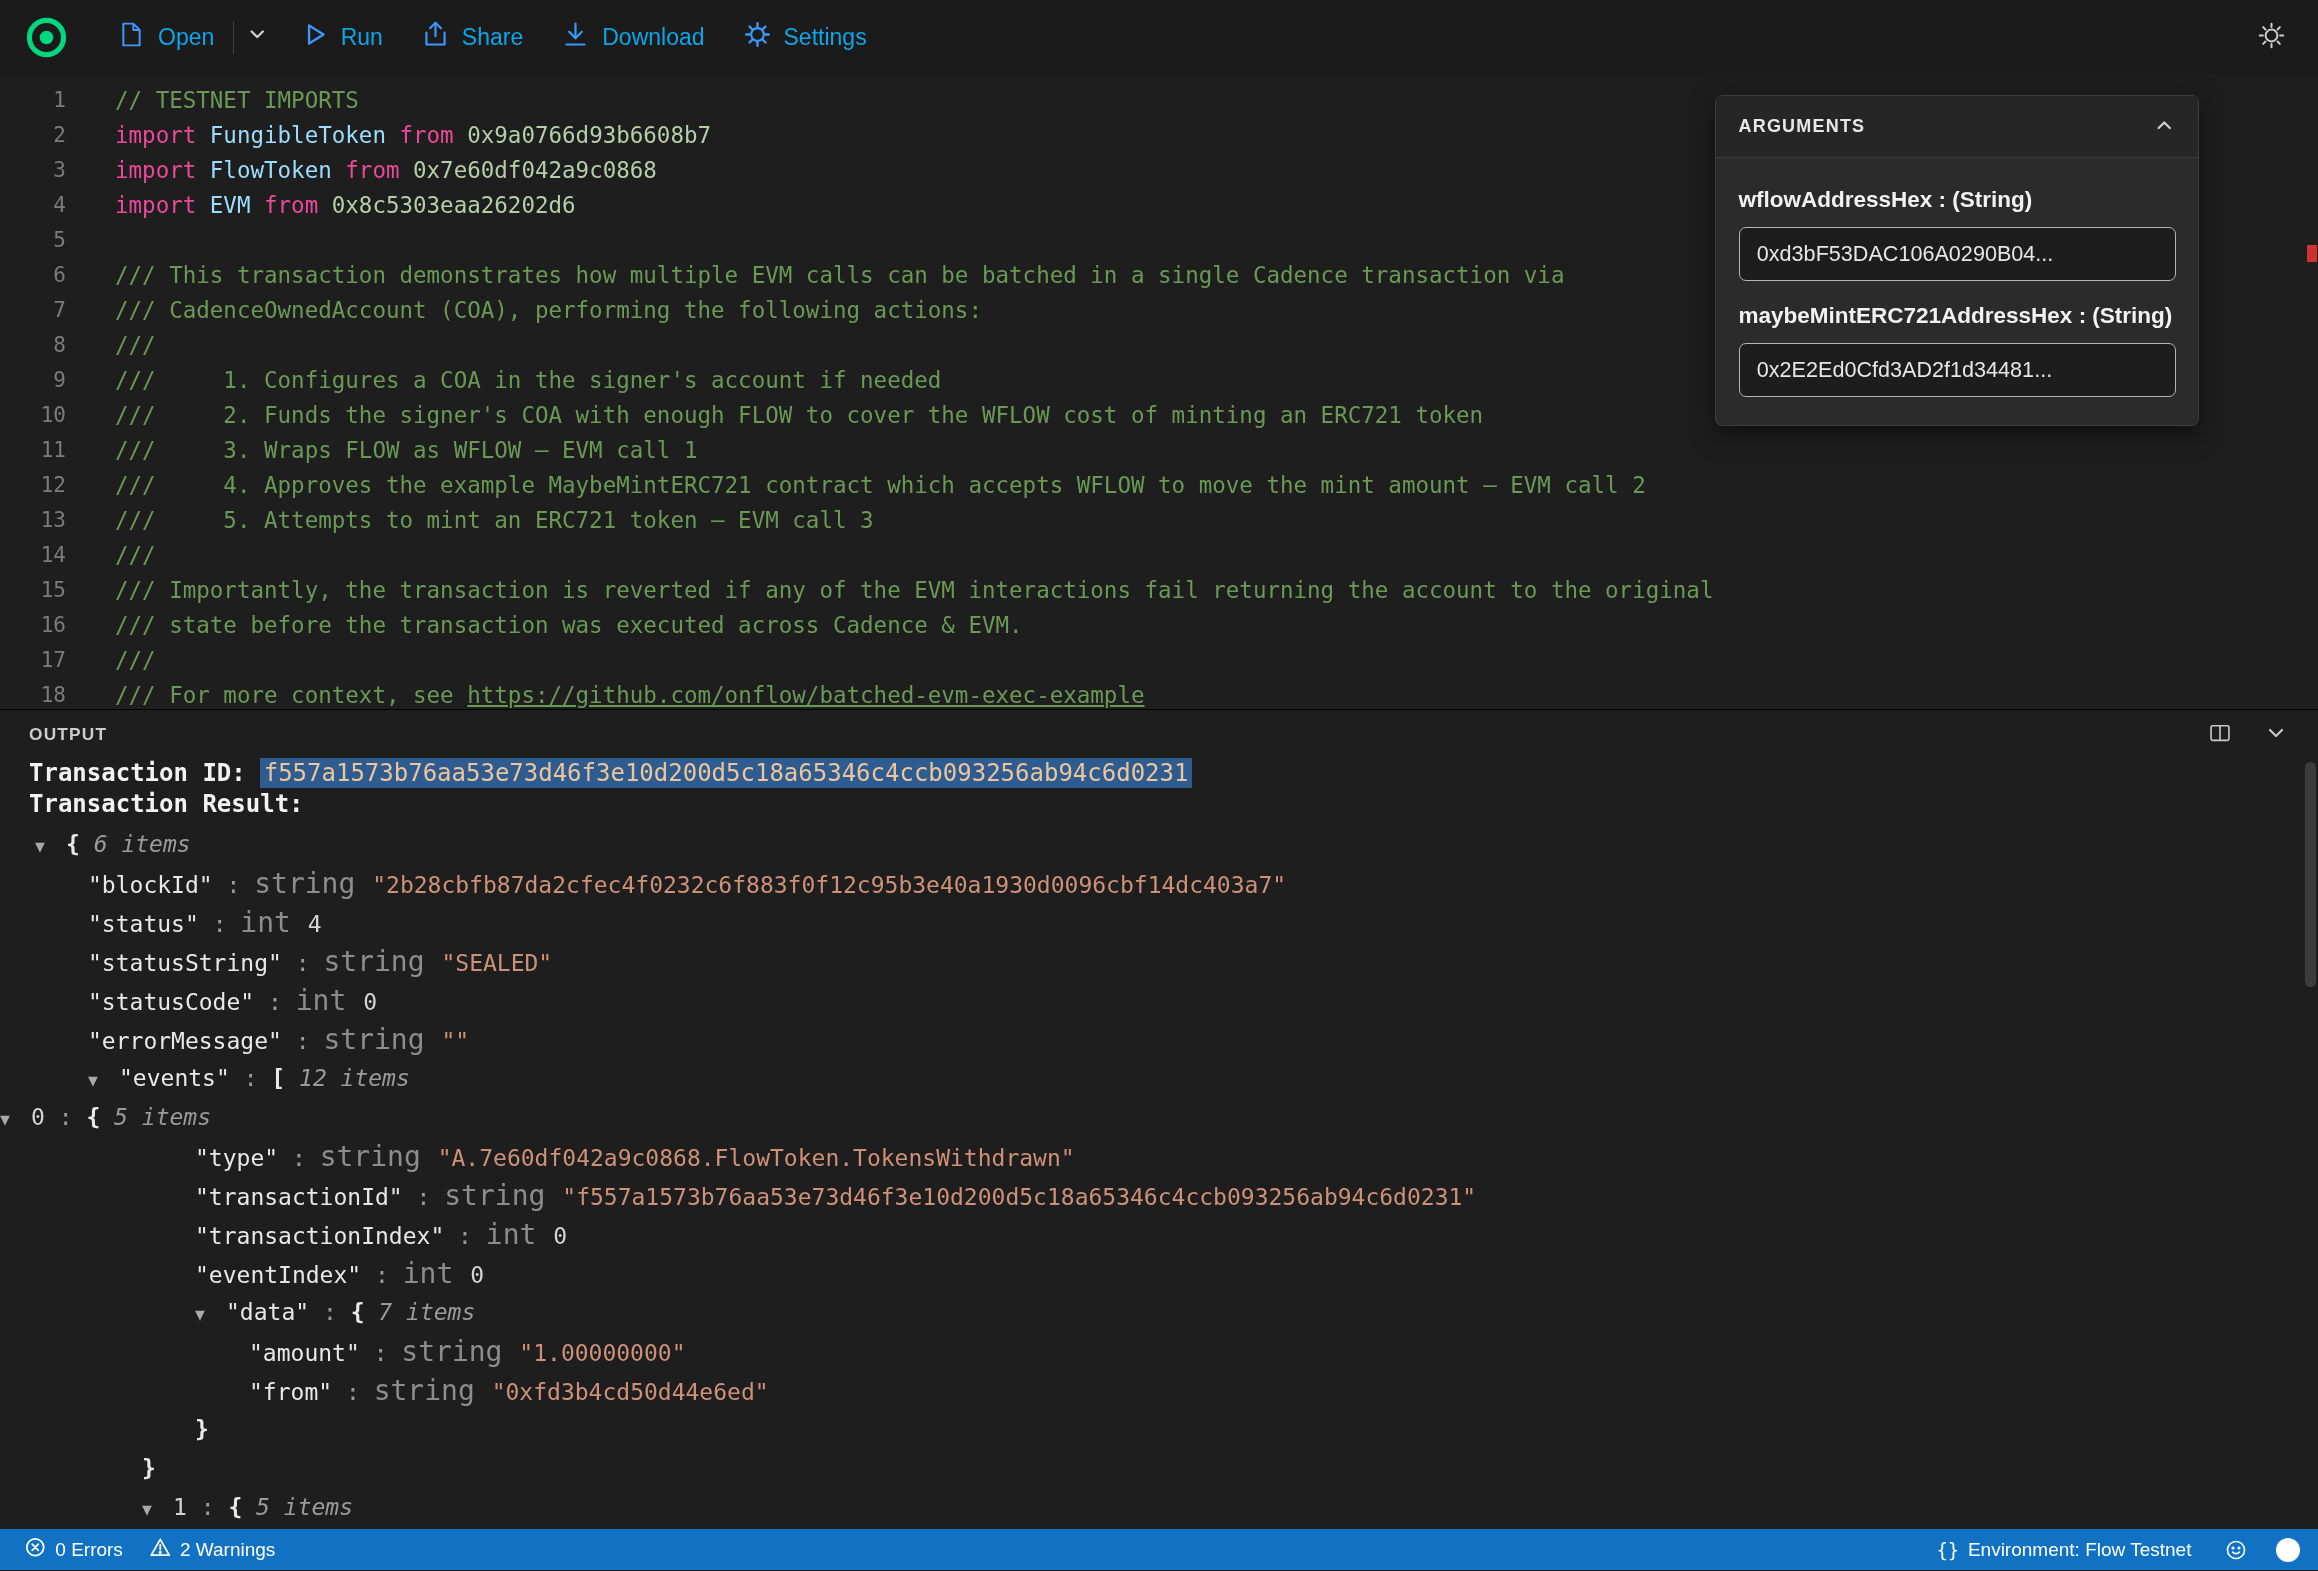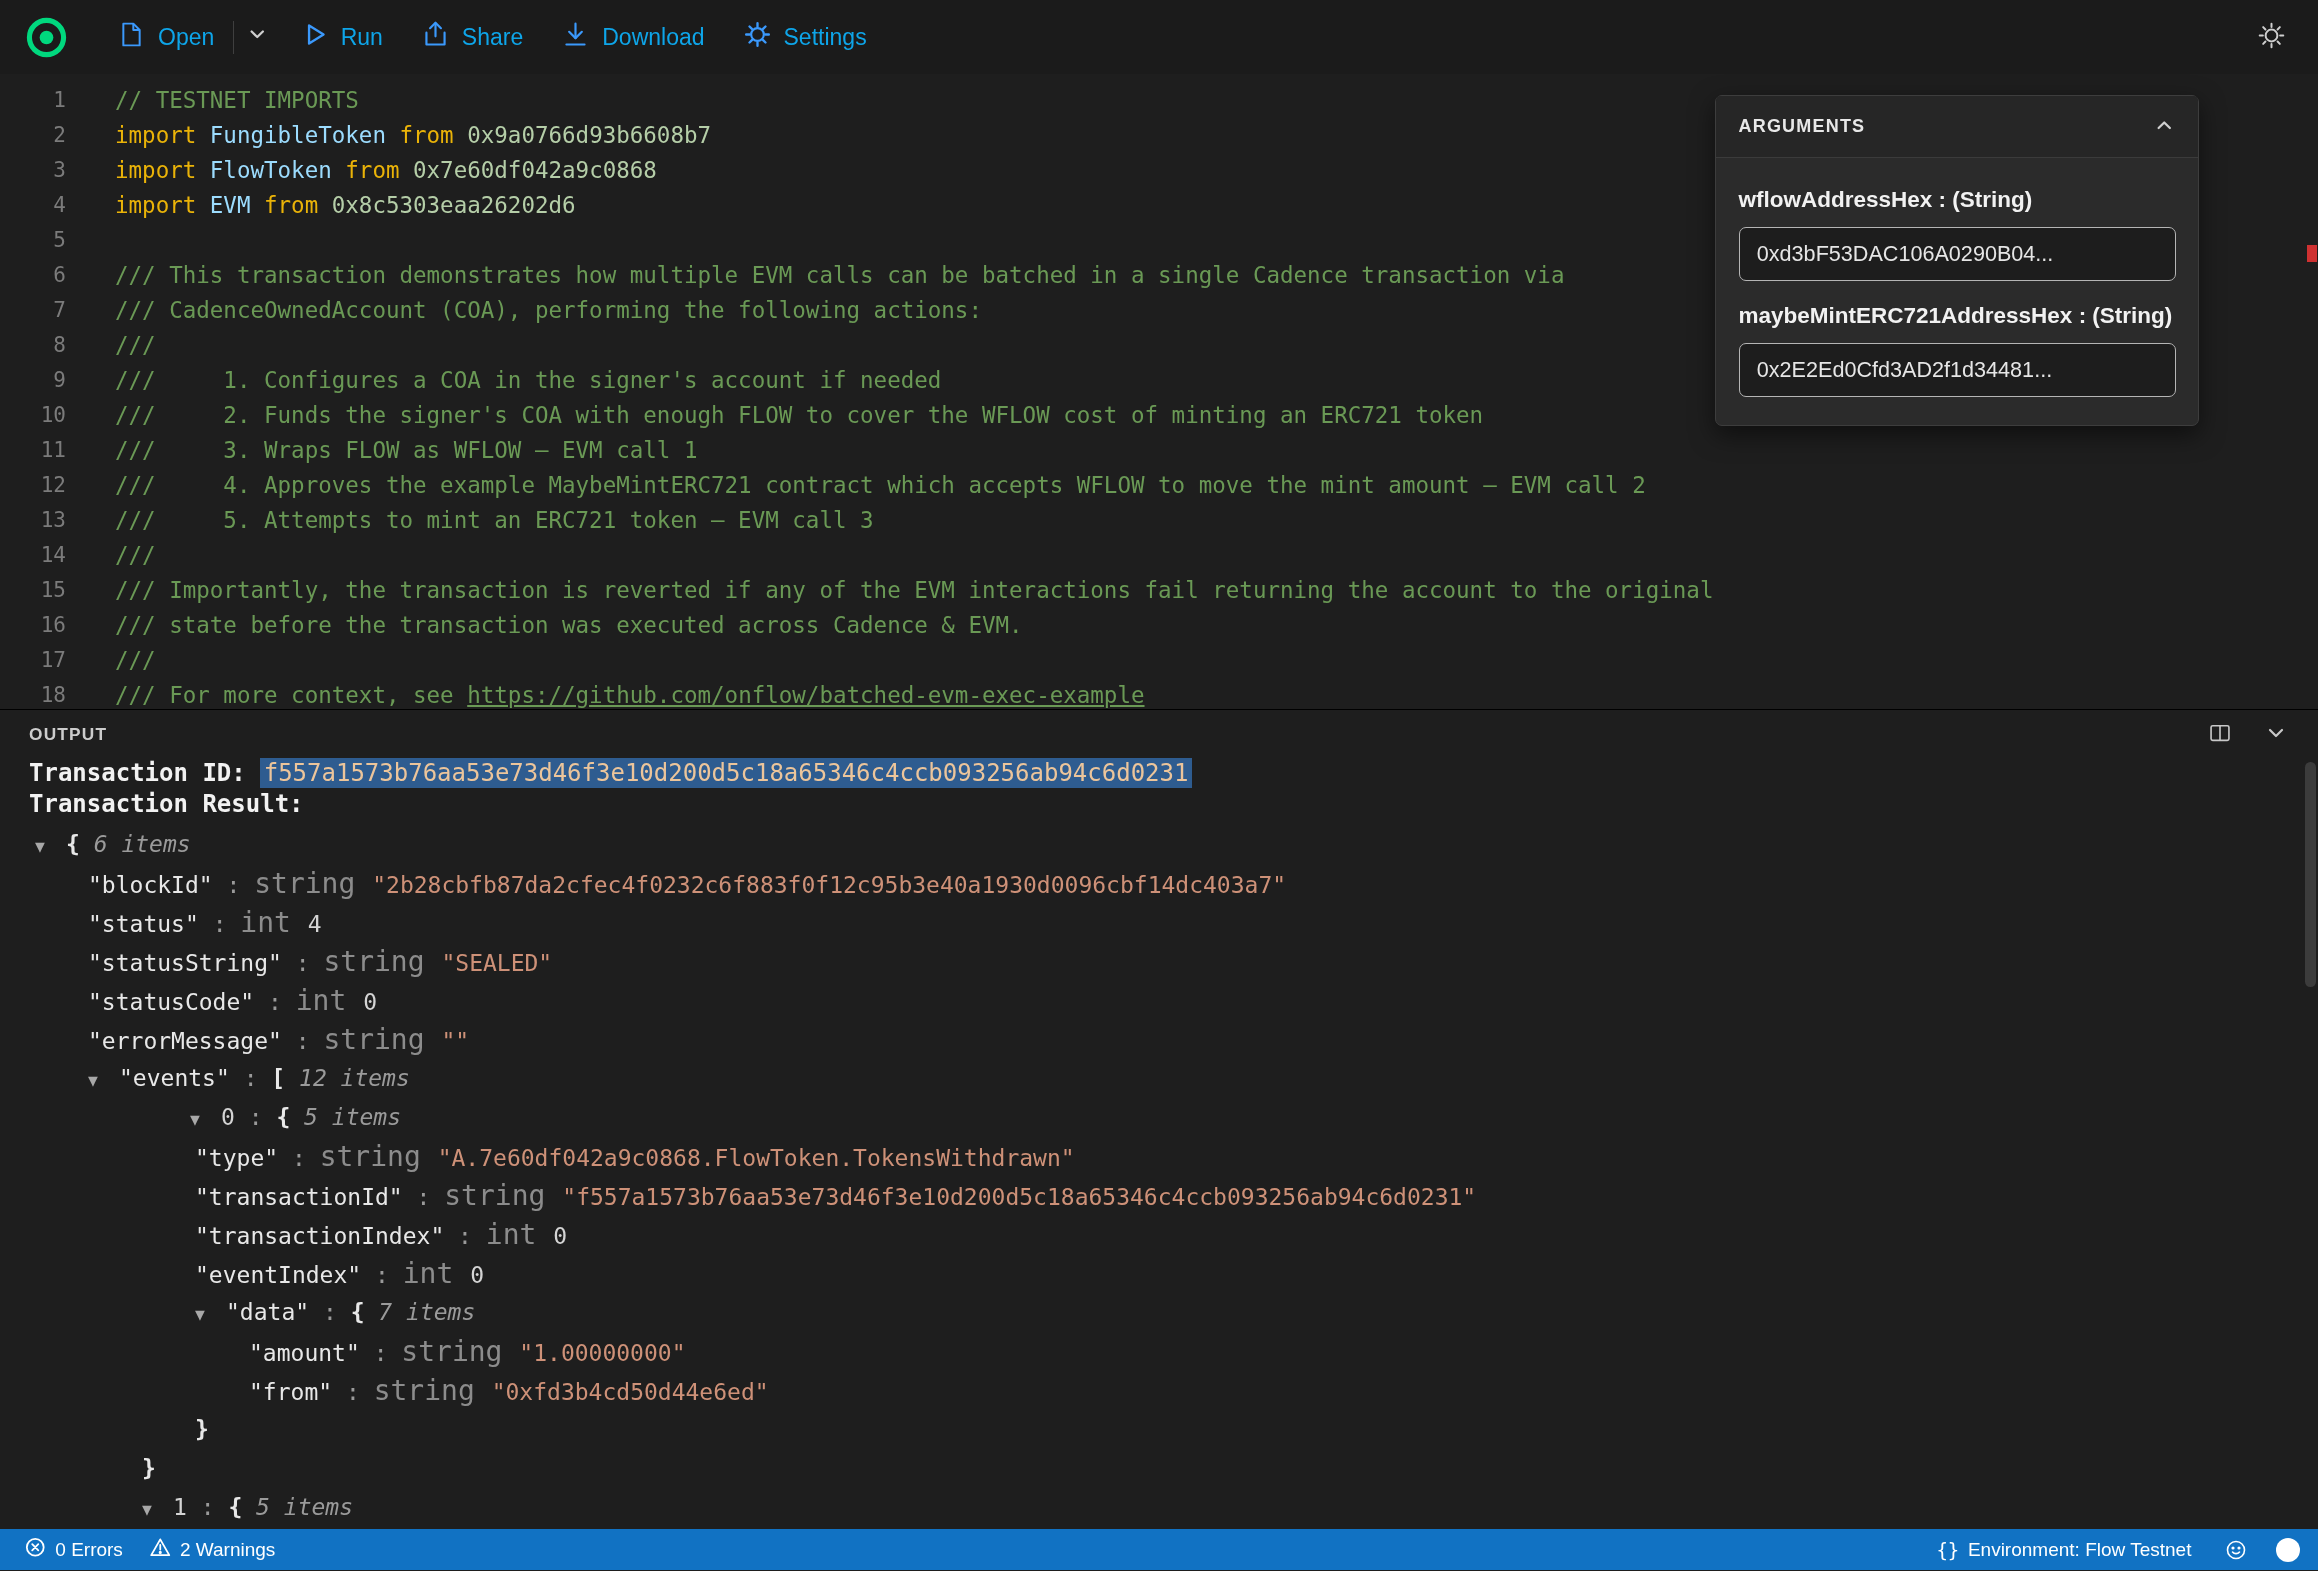--- a/index.html
+++ b/index.html
@@ -18,21 +18,21 @@
   .spacer { flex:1; }
   .icon-btn { background:none; border:none; cursor:pointer; padding:7px; }
 
   
   .editor { position:relative; height:635px; flex:none; background:#1e1e1e; overflow:hidden; }
   .code { padding-top:8.6px; }
   .code-line { display:flex; height:35px; line-height:35px; font-family:"DejaVu Sans Mono",monospace; font-size:22.5px; white-space:pre; }
   .ln { width:66px; flex:none; text-align:right; color:#7b7b7b; font-size:21px; }
   .lc { padding-left:49px; }
   .tok-comment { color:#6A9955; }
-  .tok-kw { color:#eab308; }
+  .tok-kw { color:#ec4899; }
   .tok-ident { color:#9CDCFE; }
   .tok-num { color:#B5CEA8; }
   .tok-link { color:#6A9955; text-decoration:underline; }
   .editor-error-marker { position:absolute; right:1.7px; top:171px; width:10.4px; height:17.3px; background:#cf3131; }
 
   
   .args-panel { position:absolute; top:21px; right:120px; width:484px; background:#2b2b2b;
                 border:0.9px solid #3d3d3d; border-radius:7px; box-shadow:0 8.6px 24px rgba(0,0,0,.5); }
   .args-header { height:62px; display:flex; align-items:center; justify-content:space-between; padding:0 22.5px;
                  background:#262626; border-bottom:0.9px solid #3b3b3b; border-radius:4.3px 4.3px 0 0; cursor:pointer; }
@@ -214,21 +214,21 @@
     <div class="tx-line">Transaction Result:</div>
 
     <div class="tree" id="json-tree">
         <div class="tree-line" style="padding-left: 35px;"><span class="arrow">▼</span><span class="sg-brace">{ </span><span class="sg-items">6 items</span></div>
         <div class="tree-line" style="padding-left: 88px;"><span class="sg-key">"blockId"</span><span class="sg-punct"> : </span><span class="sg-type">string </span><span class="sg-str">"2b28cbfb87da2cfec4f0232c6f883f0f12c95b3e40a1930d0096cbf14dc403a7"</span></div>
         <div class="tree-line" style="padding-left: 88px;"><span class="sg-key">"status"</span><span class="sg-punct"> : </span><span class="sg-type">int </span><span class="sg-num">4</span></div>
         <div class="tree-line" style="padding-left: 88px;"><span class="sg-key">"statusString"</span><span class="sg-punct"> : </span><span class="sg-type">string </span><span class="sg-str">"SEALED"</span></div>
         <div class="tree-line" style="padding-left: 88px;"><span class="sg-key">"statusCode"</span><span class="sg-punct"> : </span><span class="sg-type">int </span><span class="sg-num">0</span></div>
         <div class="tree-line" style="padding-left: 88px;"><span class="sg-key">"errorMessage"</span><span class="sg-punct"> : </span><span class="sg-type">string </span><span class="sg-str">""</span></div>
         <div class="tree-line" style="padding-left: 88px;"><span class="arrow">▼</span><span class="sg-key">"events"</span><span class="sg-punct"> : </span><span class="sg-brace">[ </span><span class="sg-items">12 items</span></div>
-        <div class="tree-line" style="padding-left: 142px; margin-left: 48px;"><span class="arrow">▼</span><span class="sg-idx">0</span><span class="sg-punct"> : </span><span class="sg-brace">{ </span><span class="sg-items">5 items</span></div>
+        <div class="tree-line" style=""><span class="arrow">▼</span><span class="sg-idx">0</span><span class="sg-punct"> : </span><span class="sg-brace">{ </span><span class="sg-items">5 items</span></div>
         <div class="tree-line" style="padding-left: 195px;"><span class="sg-key">"type"</span><span class="sg-punct"> : </span><span class="sg-type">string </span><span class="sg-str">"A.7e60df042a9c0868.FlowToken.TokensWithdrawn"</span></div>
         <div class="tree-line" style="padding-left: 195px;"><span class="sg-key">"transactionId"</span><span class="sg-punct"> : </span><span class="sg-type">string </span><span class="sg-str">"f557a1573b76aa53e73d46f3e10d200d5c18a65346c4ccb093256ab94c6d0231"</span></div>
         <div class="tree-line" style="padding-left: 195px;"><span class="sg-key">"transactionIndex"</span><span class="sg-punct"> : </span><span class="sg-type">int </span><span class="sg-num">0</span></div>
         <div class="tree-line" style="padding-left: 195px;"><span class="sg-key">"eventIndex"</span><span class="sg-punct"> : </span><span class="sg-type">int </span><span class="sg-num">0</span></div>
         <div class="tree-line" style="padding-left: 195px;"><span class="arrow">▼</span><span class="sg-key">"data"</span><span class="sg-punct"> : </span><span class="sg-brace">{ </span><span class="sg-items">7 items</span></div>
         <div class="tree-line" style="padding-left: 249px;"><span class="sg-key">"amount"</span><span class="sg-punct"> : </span><span class="sg-type">string </span><span class="sg-str">"1.00000000"</span></div>
         <div class="tree-line" style="padding-left: 249px;"><span class="sg-key">"from"</span><span class="sg-punct"> : </span><span class="sg-type">string </span><span class="sg-str">"0xfd3b4cd50d44e6ed"</span></div>
         <div class="tree-line" style="padding-left: 195px;"><span class="sg-brace">}</span></div>
         <div class="tree-line" style="padding-left: 142px;"><span class="sg-brace">}</span></div>
         <div class="tree-line" style="padding-left: 142px;"><span class="arrow">▼</span><span class="sg-idx">1</span><span class="sg-punct"> : </span><span class="sg-brace">{ </span><span class="sg-items">5 items</span></div>

